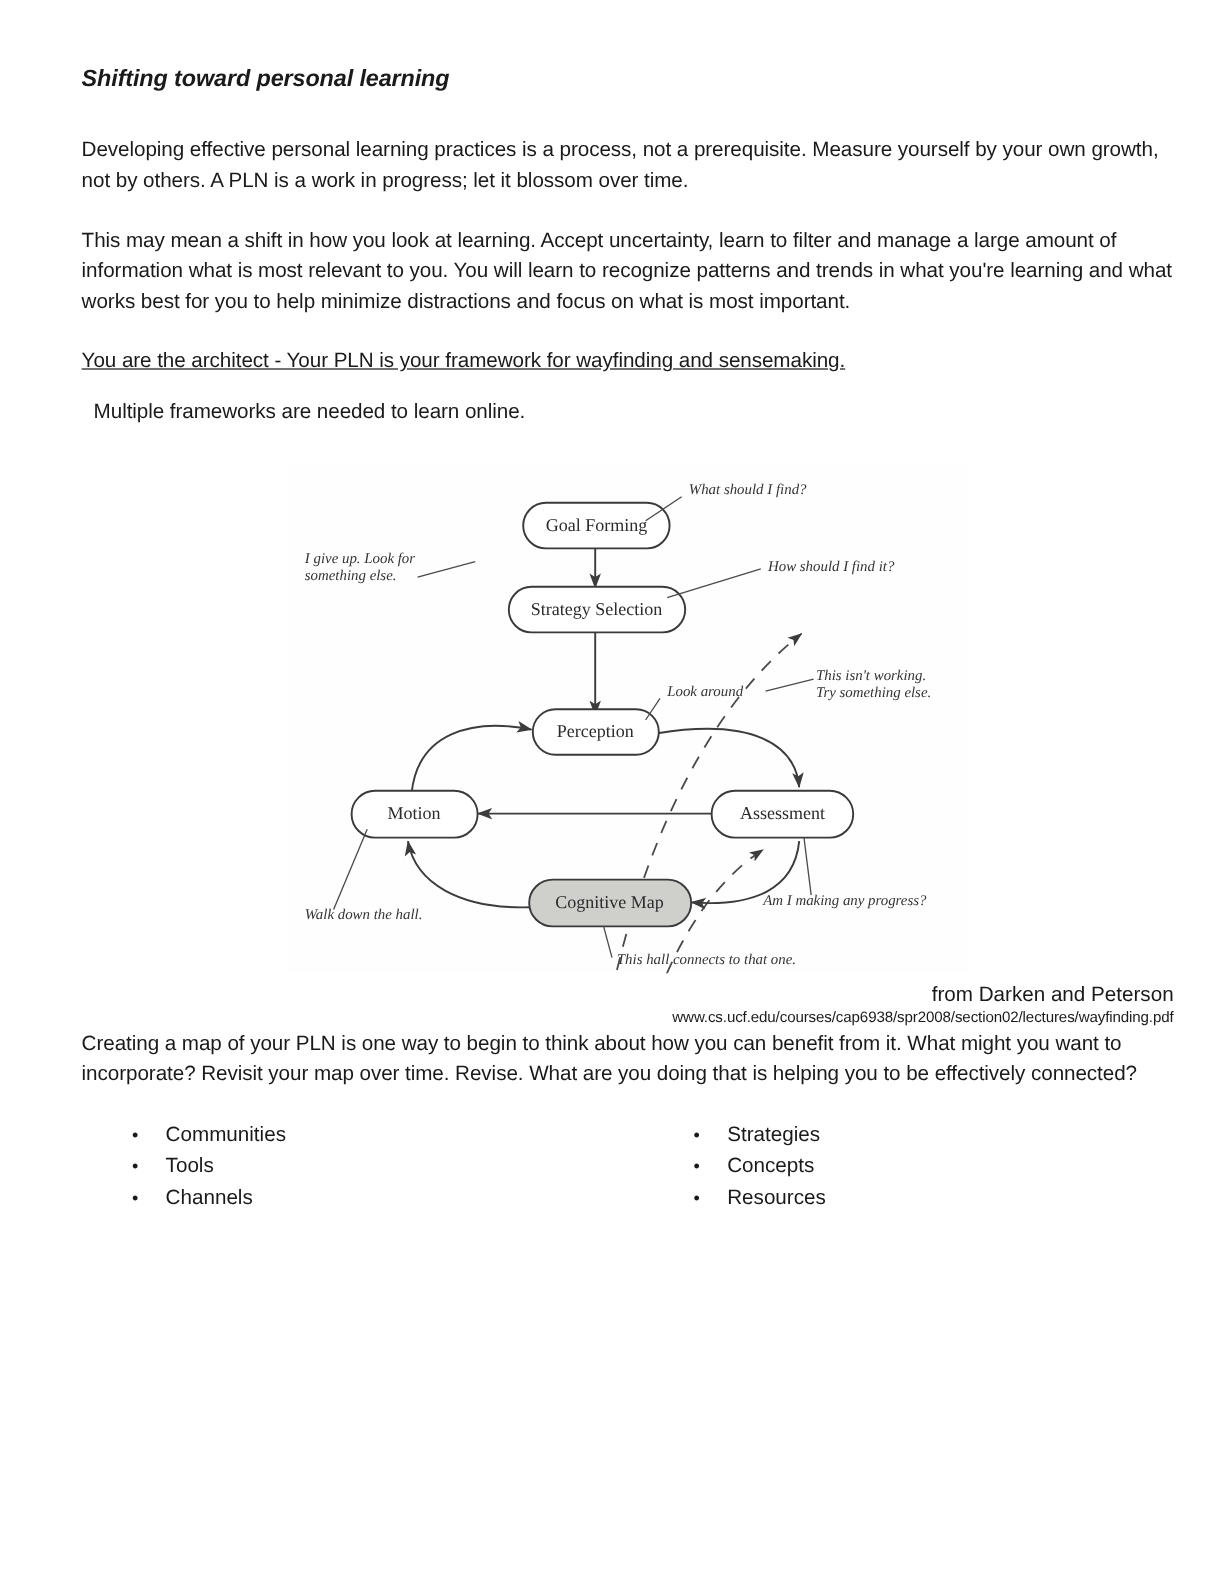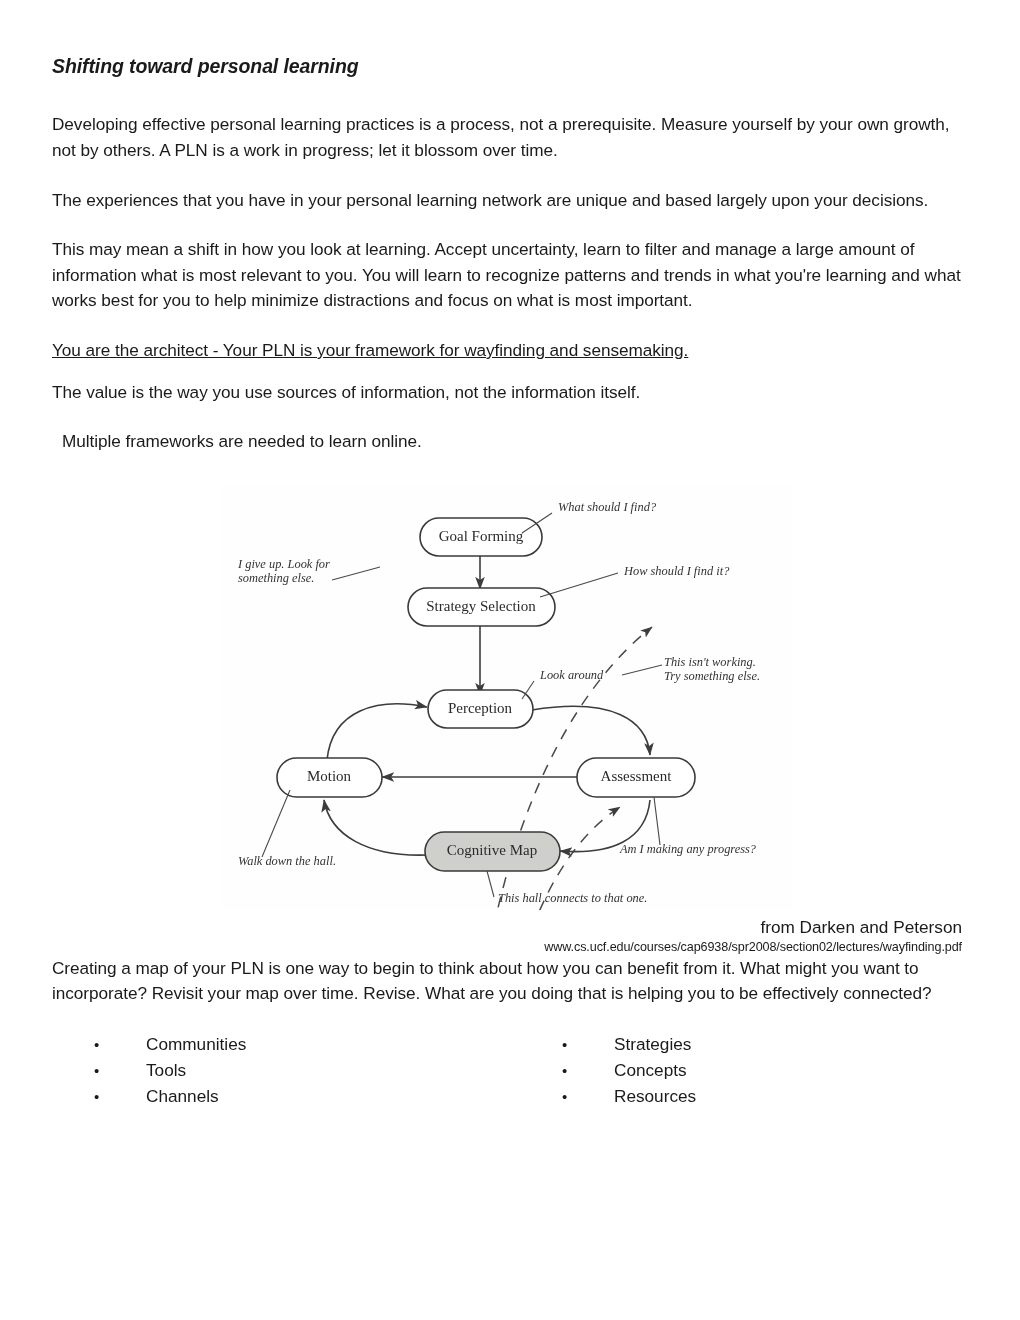--- a/index.html
+++ b/index.html
@@ -18,21 +18,21 @@
   }
   .page {
     position: relative;
     width: 1020px;
     height: 1320px;
     padding: 0;
     box-sizing: border-box;
   }
   .content {
     position: absolute;
-    left: 52px;
+    left: 68px;
     top: 55px;
     width: 910px;
   }
   h1.doc-title {
     font-size: 19.5px;
     font-weight: bold;
     font-style: italic;
     margin: 0 0 34px 0;
     letter-spacing: -0.1px;
     line-height: 1.2;
@@ -122,35 +122,33 @@
     height: 26px;
     font-size: 17.2px;
     line-height: 26px;
   }
   .bullet-dot {
     width: 28px;
     flex: 0 0 28px;
     font-size: 15px;
     line-height: 26px;
   }
-  .bullet-text { white-space: nowrap; margin-left: 24px; }
+  .bullet-text { white-space: nowrap; }
 </style>
 </head>
 <body>
 
 <div class="page">
   <div class="content">
 
     <h1 class="doc-title">Shifting toward personal learning</h1>
 
     <p class="para">Developing effective personal learning practices is a process, not a prerequisite. Measure yourself by your own growth, not by others.  A PLN is a work in progress; let it blossom over time.</p>
-    <p class="para">The experiences that you have in your personal learning network are unique and based largely upon your decisions.</p>
     <p class="para">This may mean a shift in how you look at learning. Accept uncertainty, learn to filter and manage a large amount of information what is most relevant to you. You will learn to recognize patterns and trends in what you're learning and what works best for you to help minimize distractions and focus on what is most important.</p>
     <p class="para tight">You are the architect - Your PLN is your framework for wayfinding and sensemaking.</p>
-    <p class="para">The value is the way you use sources of information, not the information itself.</p>
     <p class="para last">Multiple frameworks are needed to learn online.</p>
 
     <div class="figure-wrap">
       <div class="figure-scan">
         <svg viewBox="0 0 570 425" xmlns="http://www.w3.org/2000/svg">
           <defs>
             <marker id="ah" markerWidth="9" markerHeight="9" refX="7.6" refY="3.2" orient="auto">
               <path d="M0,0.2 L8,3.2 L0,6.2 L1.9,3.2 Z" fill="#3c3c3c"></path>
             </marker>
           </defs>

